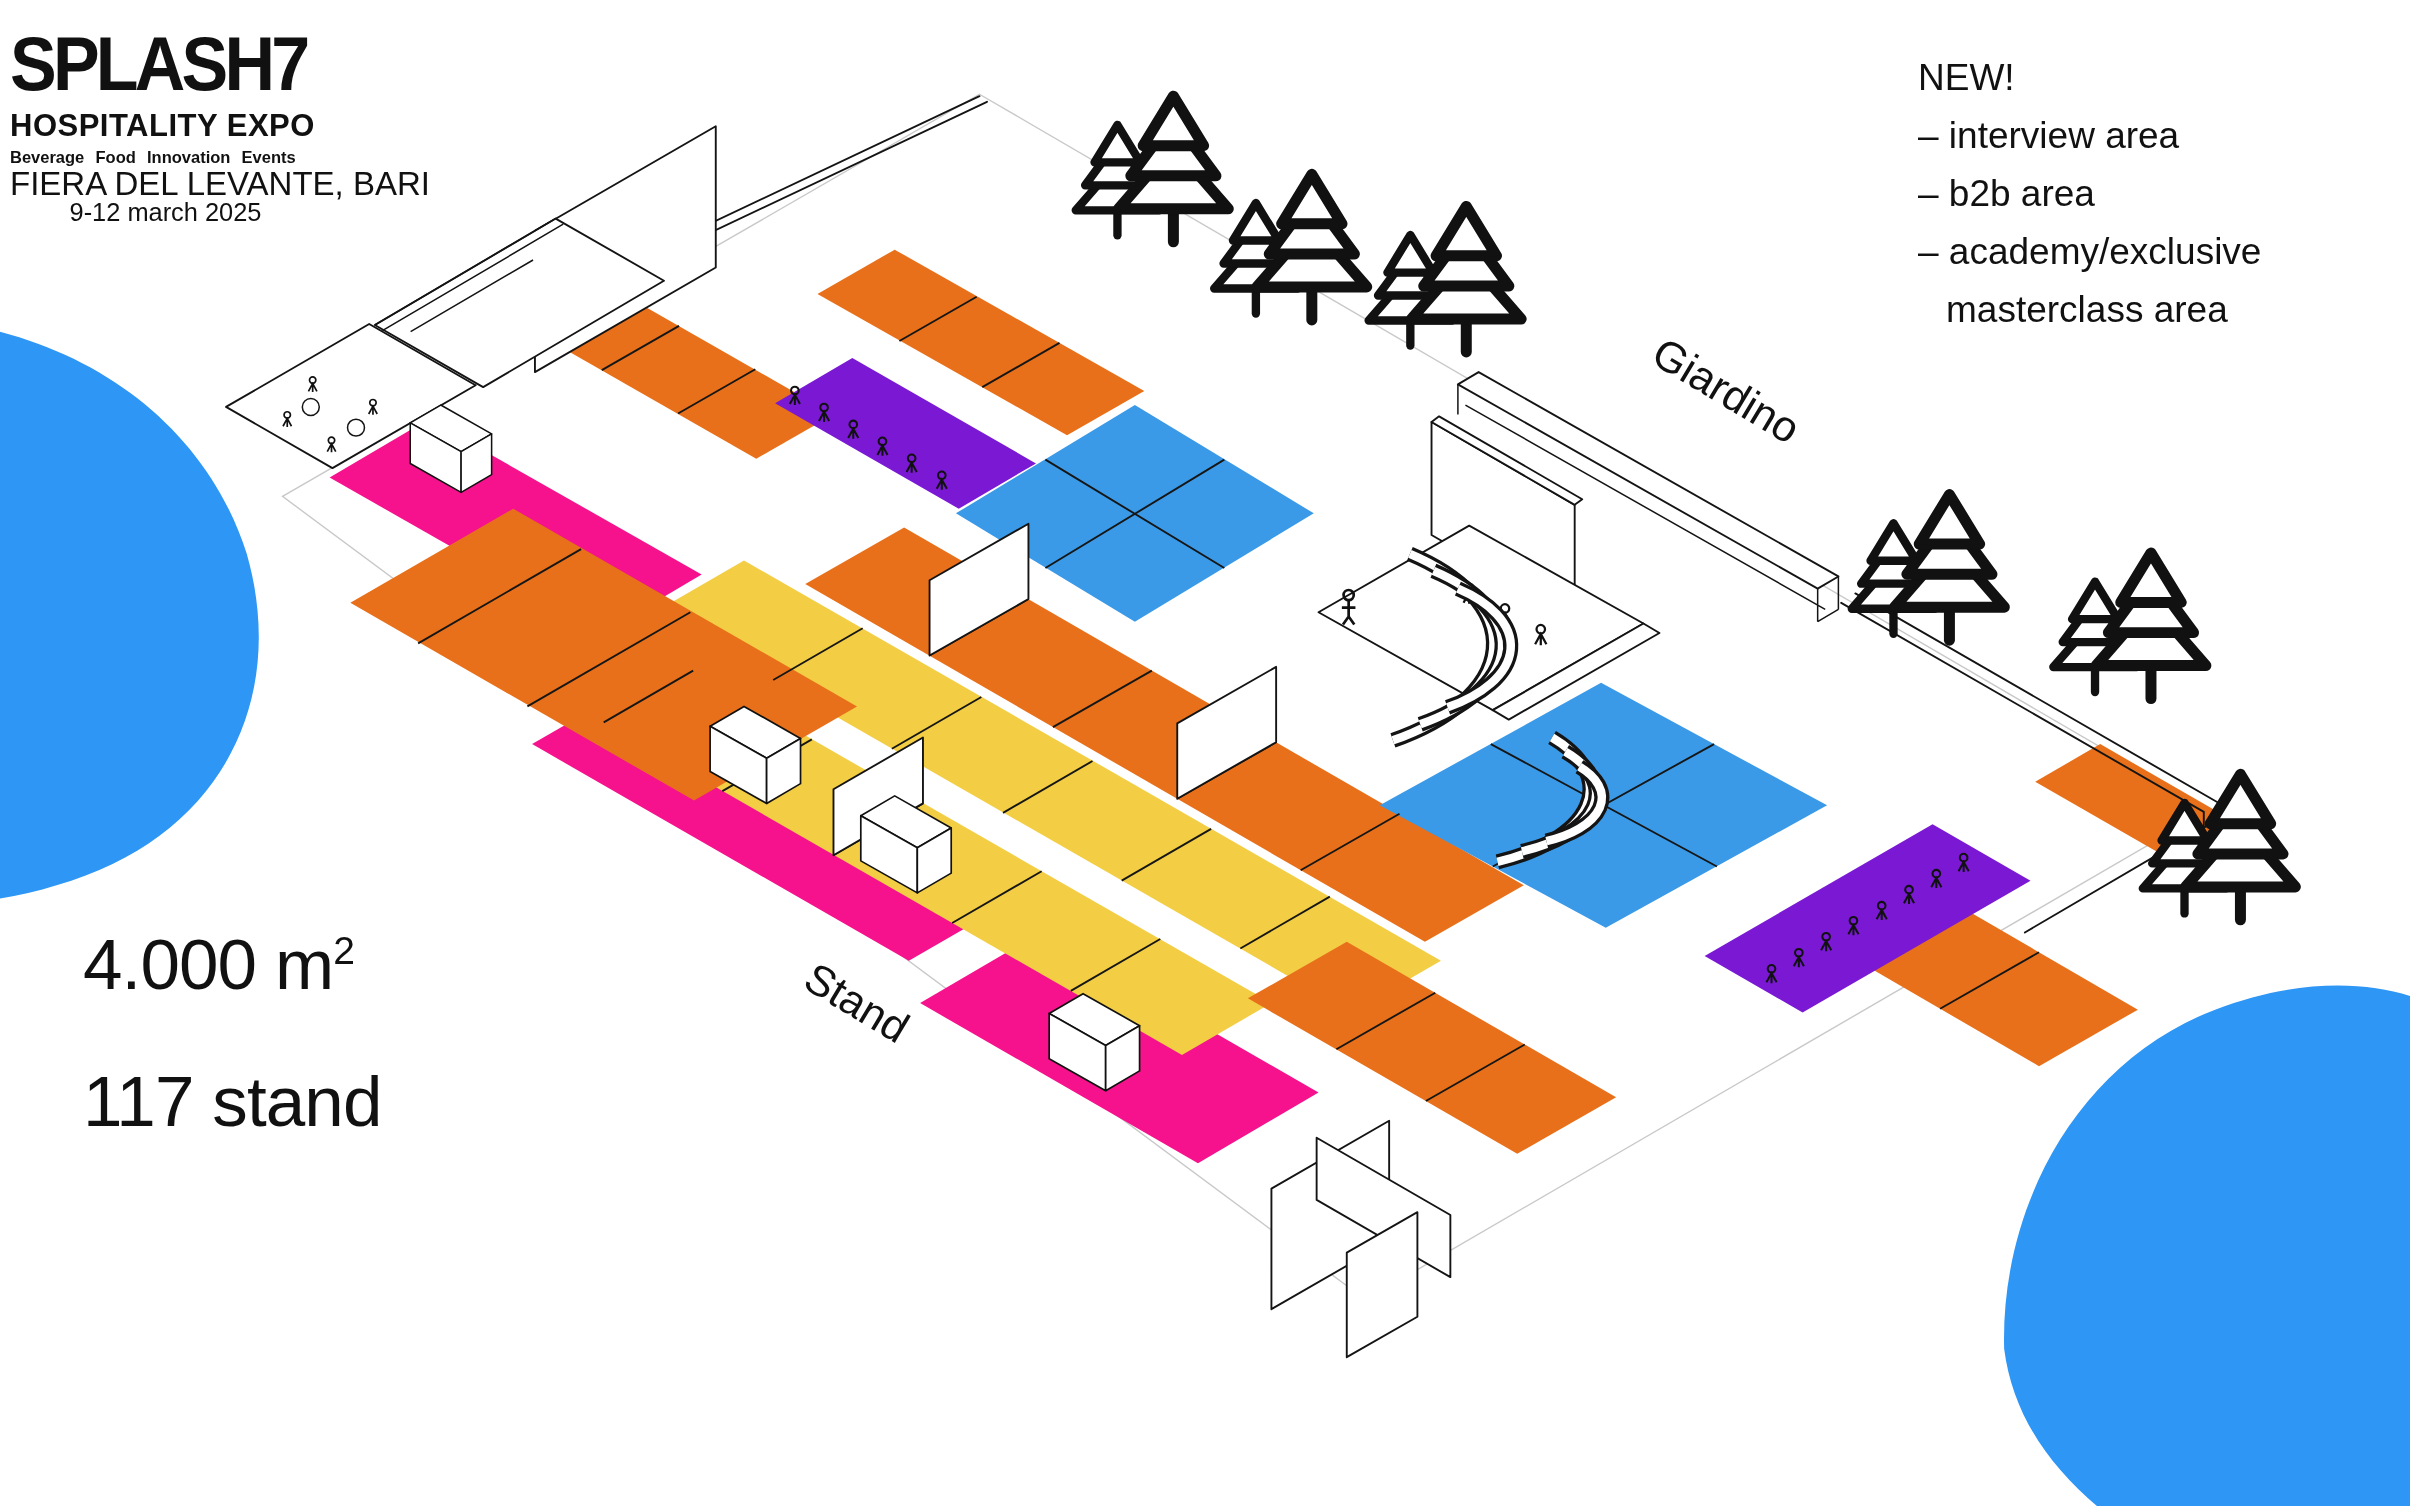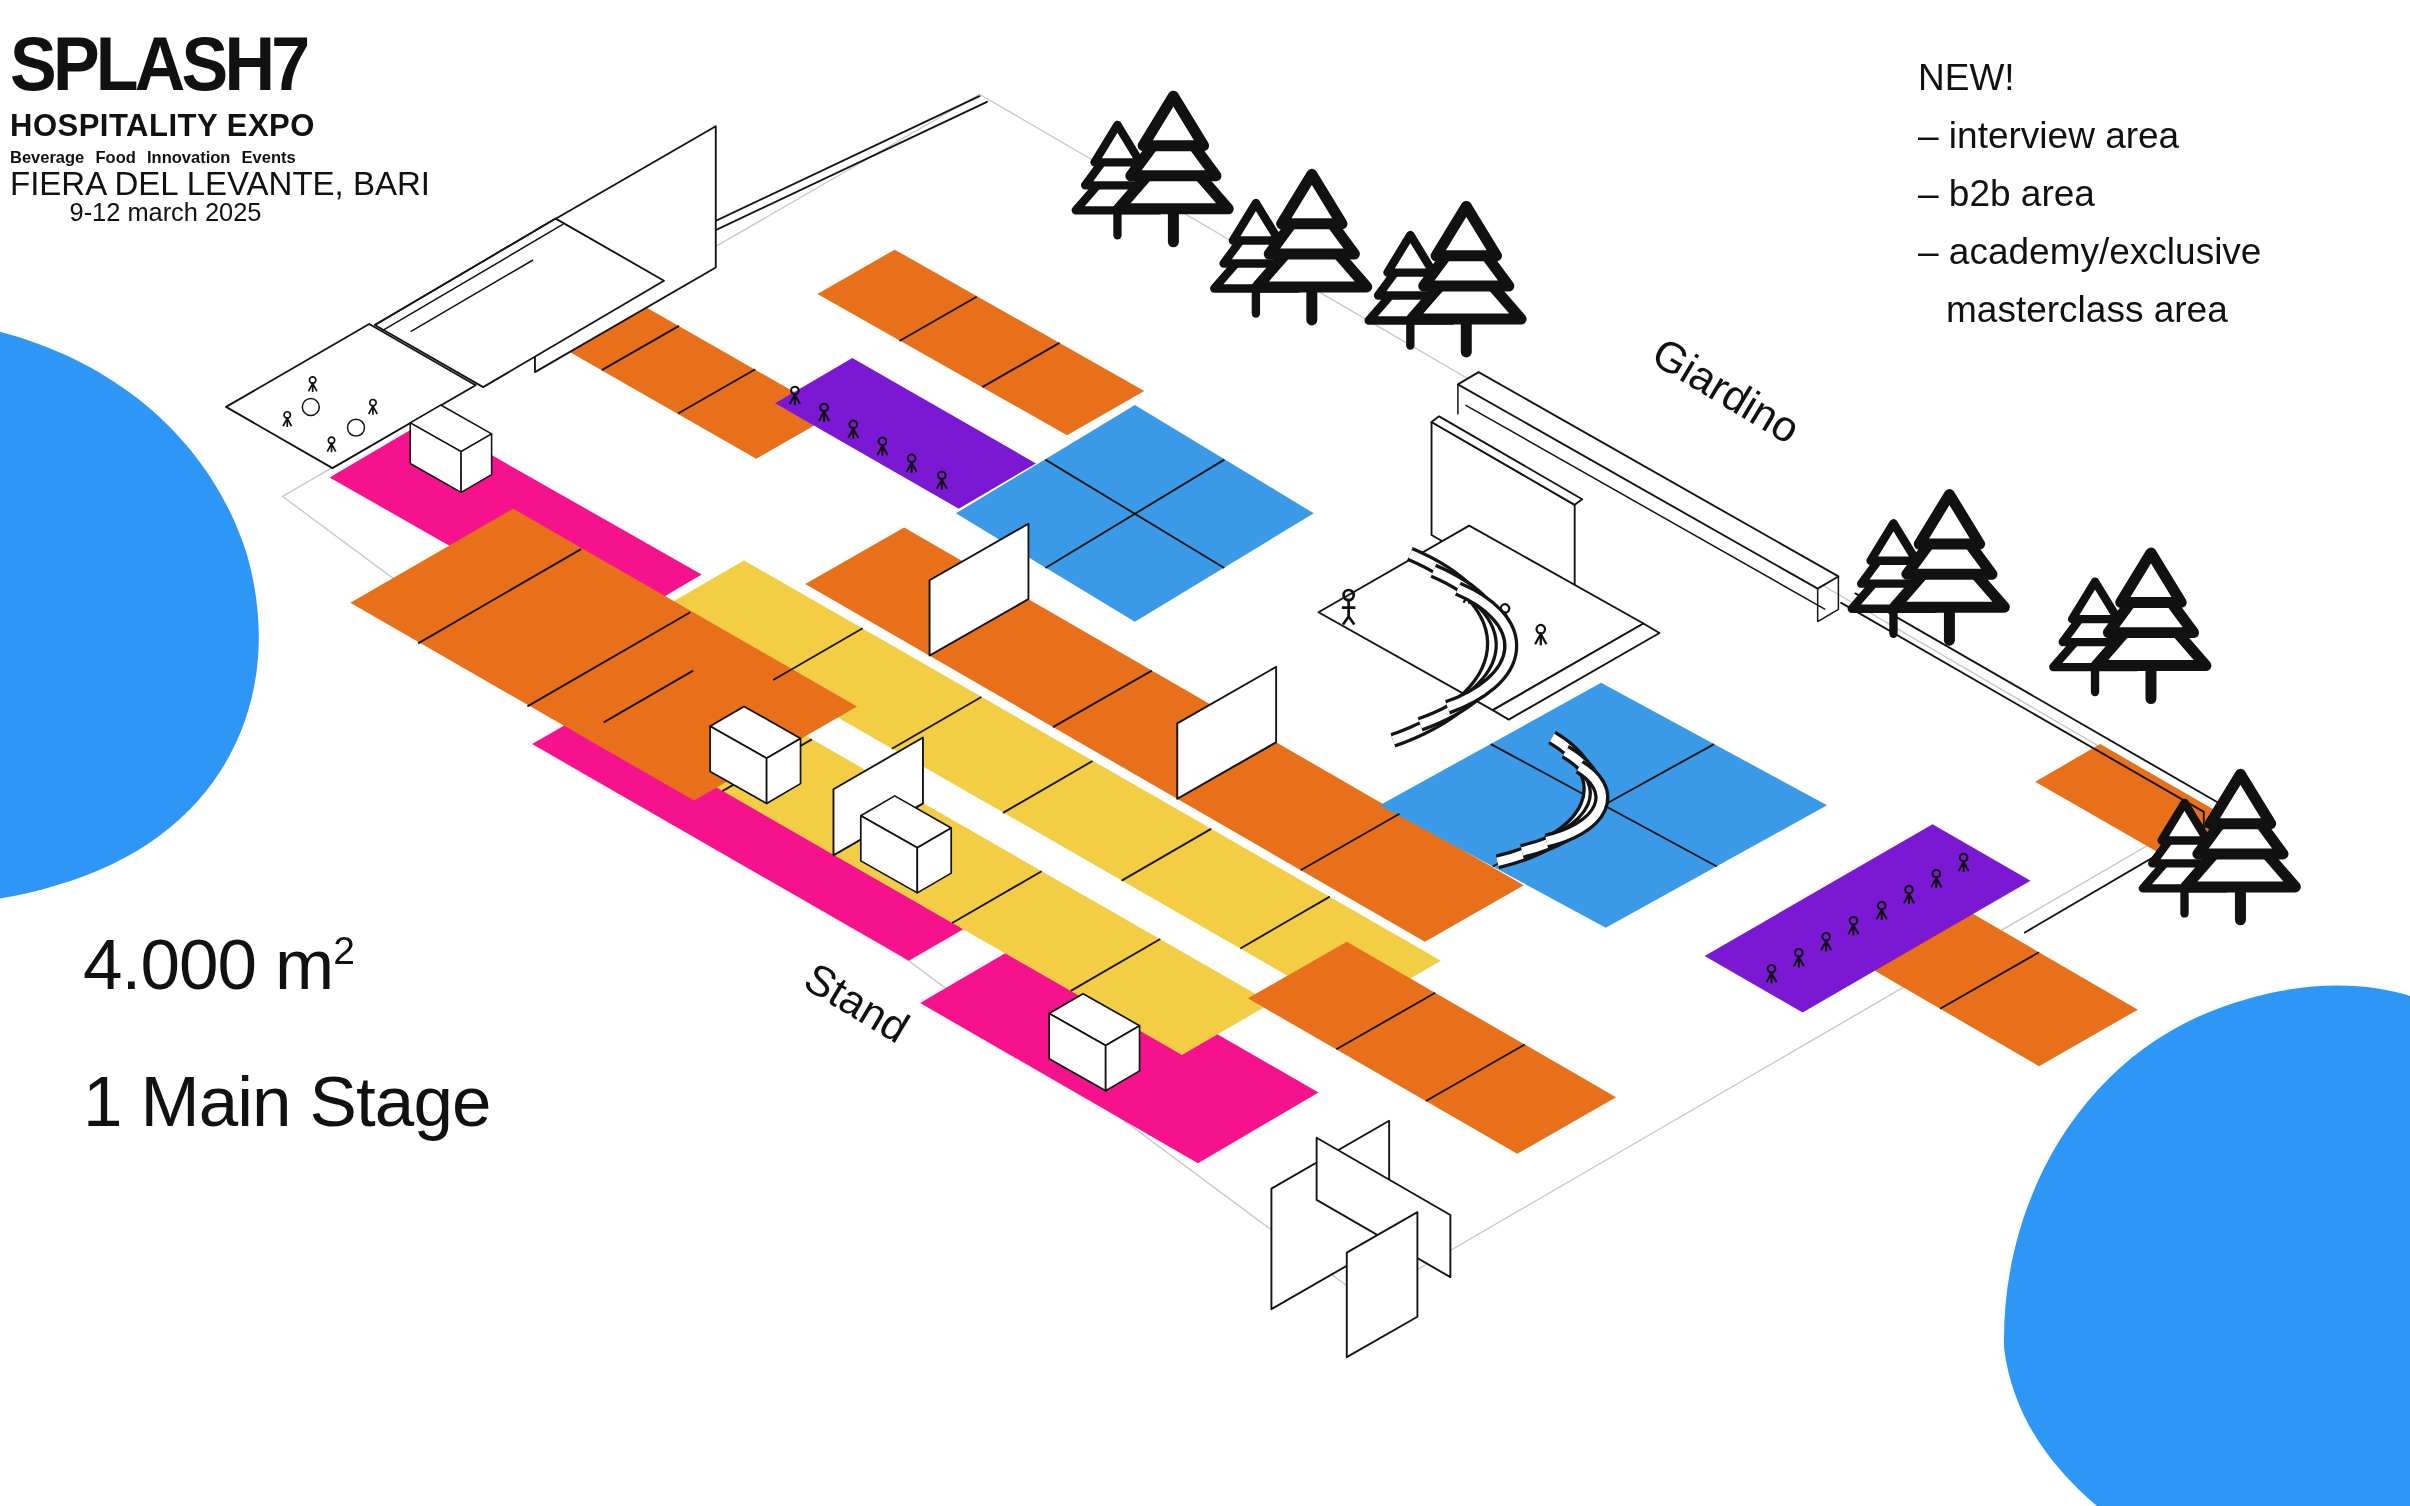--- a/index.html
+++ b/index.html
@@ -222,20 +222,20 @@
   <div>NEW!</div>
   <ul>
     <li>– interview area</li>
     <li>– b2b area</li>
     <li>– academy/exclusive masterclass area</li>
   </ul>
 </div>
 
 <div class="txt stats">
   <div><span>4.000 m</span><sup>2</sup></div>
-  <div>1 Main Stage</div>
+  <div>117 stand</div>
 </div>
 
 <div class="txt giardino">Giardino</div>
 <div class="txt standlbl">Stand</div>
 
 </div>
 
 
 </body></html>

